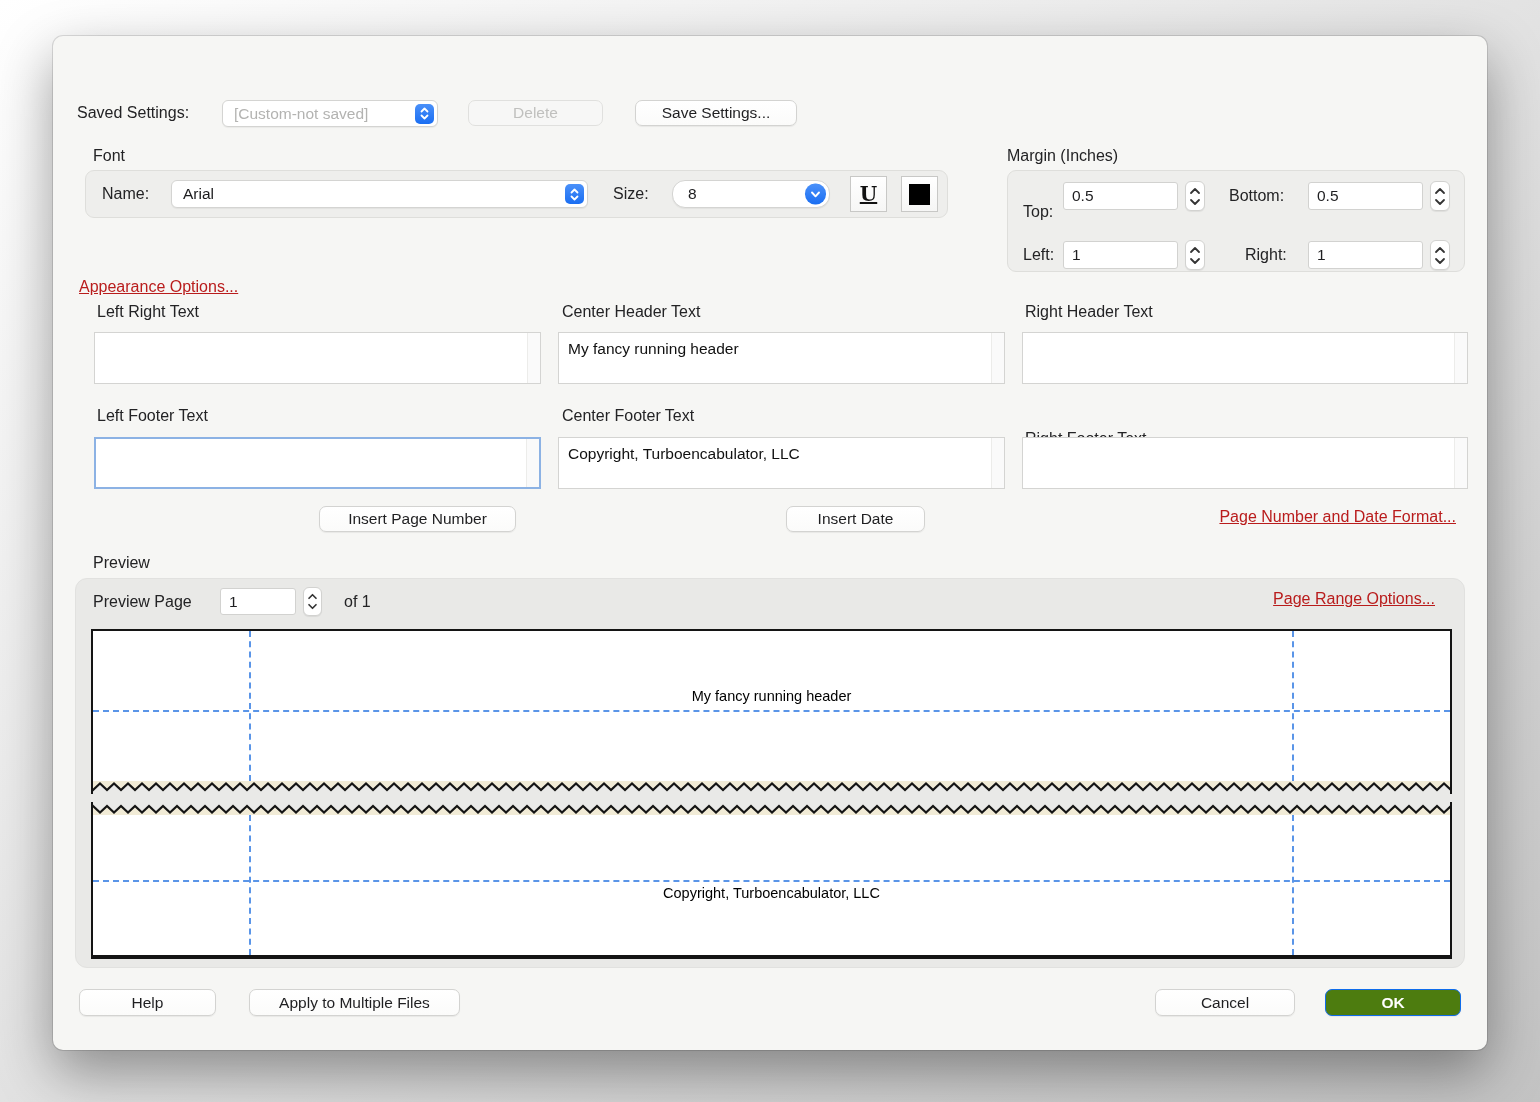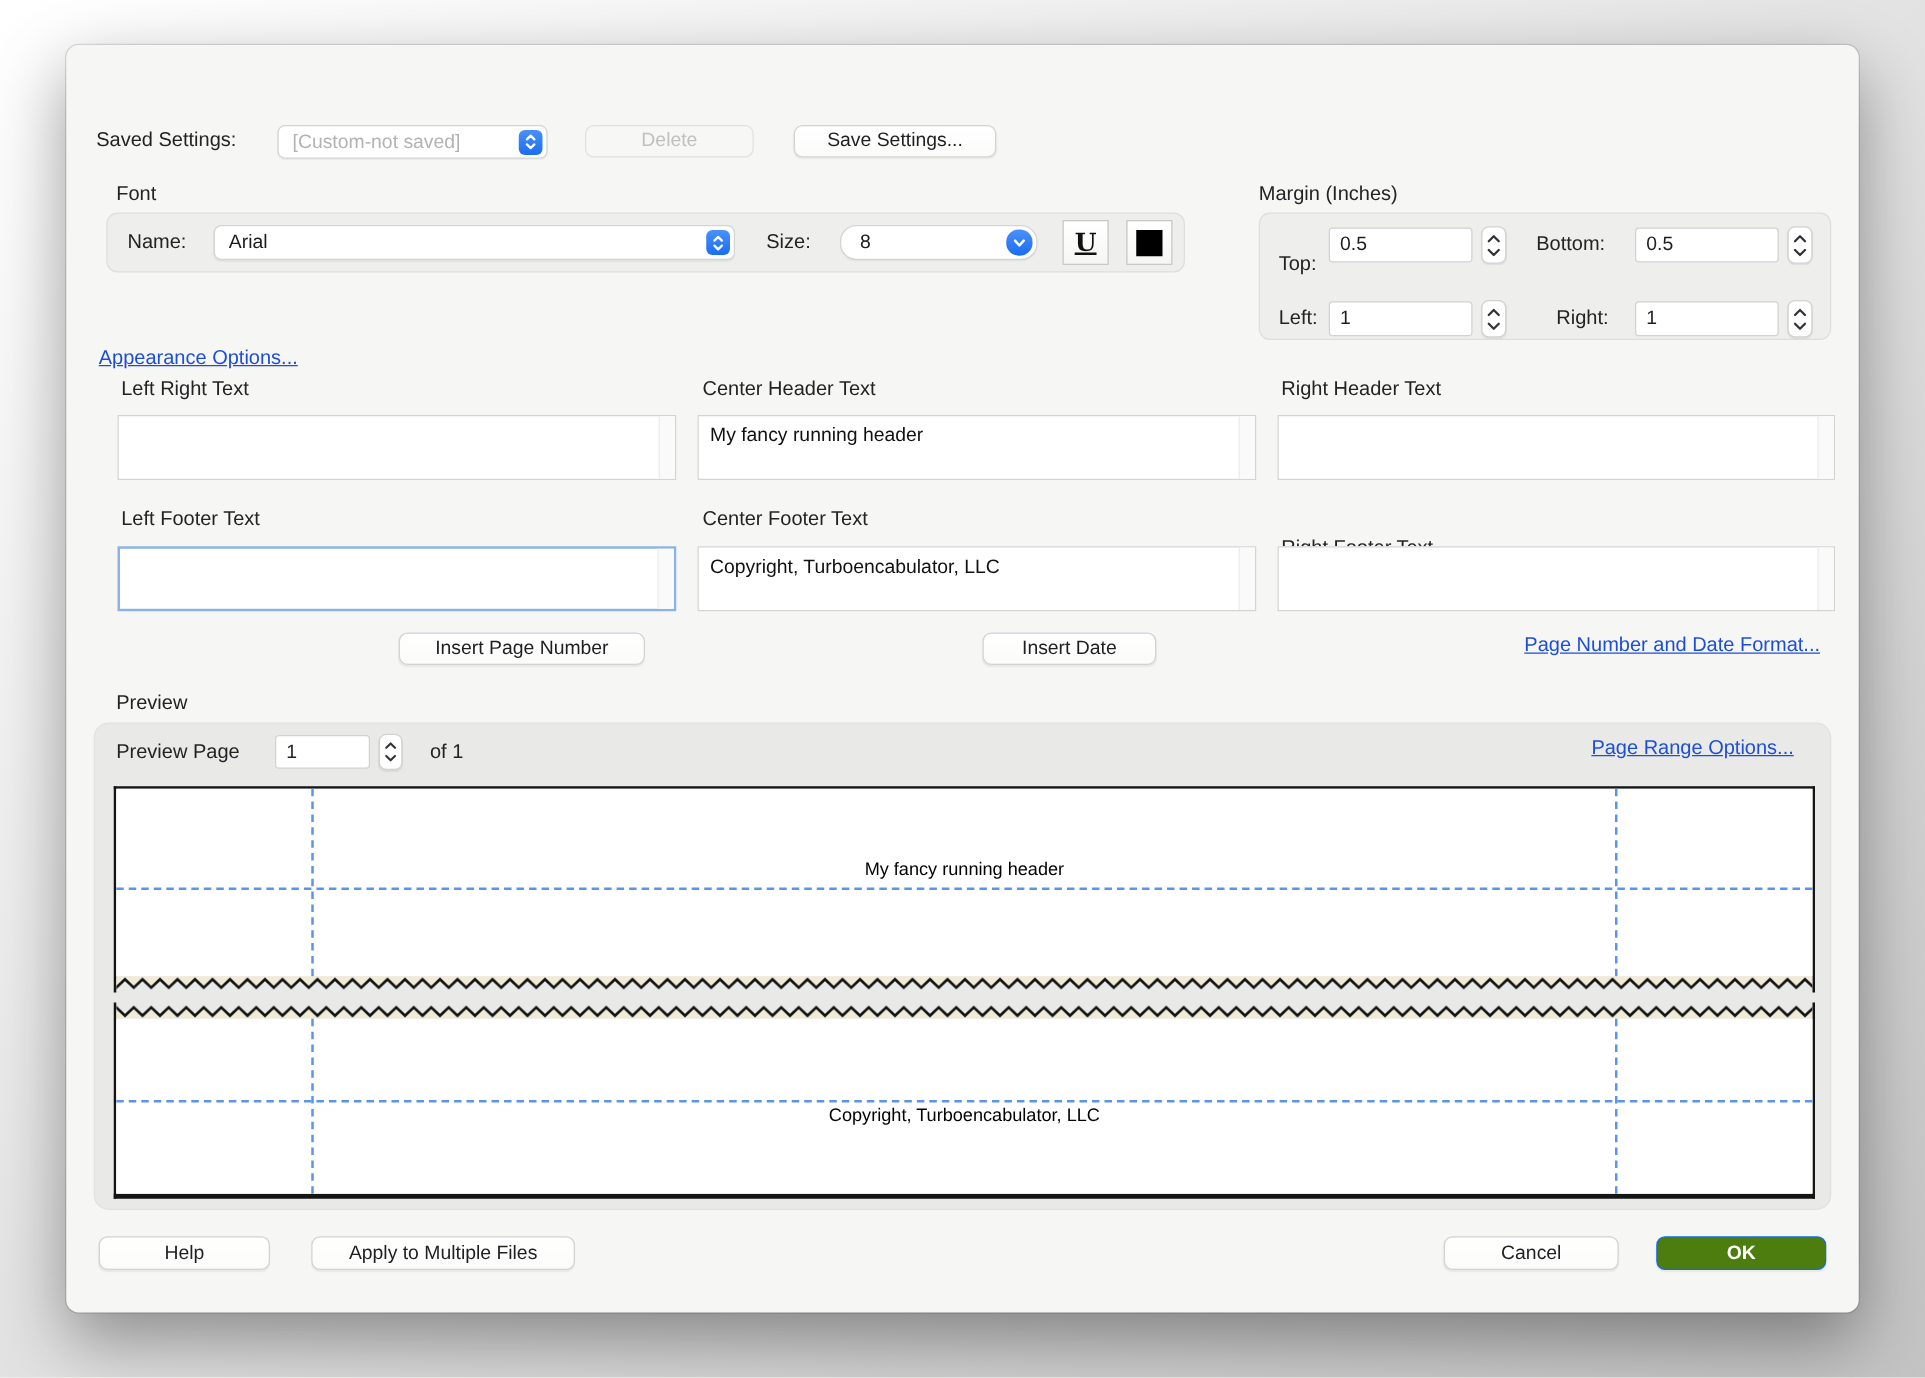--- a/index.html
+++ b/index.html
@@ -84,21 +84,21 @@
     position:absolute; left:0; top:0; bottom:0; right:13px;
     border:none; resize:none; outline:none; background:transparent;
     font-family:"Liberation Sans", sans-serif; font-size:15.5px; color:#111;
     padding:7px 6px 4px 9px; overflow:hidden;
   }
   .ta-gutter {
     position:absolute; top:0; bottom:0; right:0; width:13px;
     background:#fafafa; border-left:1px solid #ececea;
   }
 
-  a.link { position:absolute; color:#1d4ed8; text-decoration:underline; font-size:16px; white-space:nowrap; cursor:pointer; }
+  a.link { position:absolute; color:#b91c1c; text-decoration:underline; font-size:16px; white-space:nowrap; cursor:pointer; }
 
   .preview-panel {
     position:absolute; left:22px; top:542px; width:1390px; height:390px;
     background:#e9e9e7; border:1px solid #e1e1df; border-radius:12px;
   }
   .frag { position:absolute; left:15px; width:1361px; }
   .frag-body { position:absolute; background:#ffffff; }
   .vdash { position:absolute; top:0; bottom:0; width:0; border-left:2px dashed #5a95e8; }
   .hdash { position:absolute; left:0; right:0; height:0; border-top:2px dashed #5a95e8; }
   .pv-text { position:absolute; left:0; right:0; text-align:center; font-size:14.5px; color:#000; font-weight:500; }

